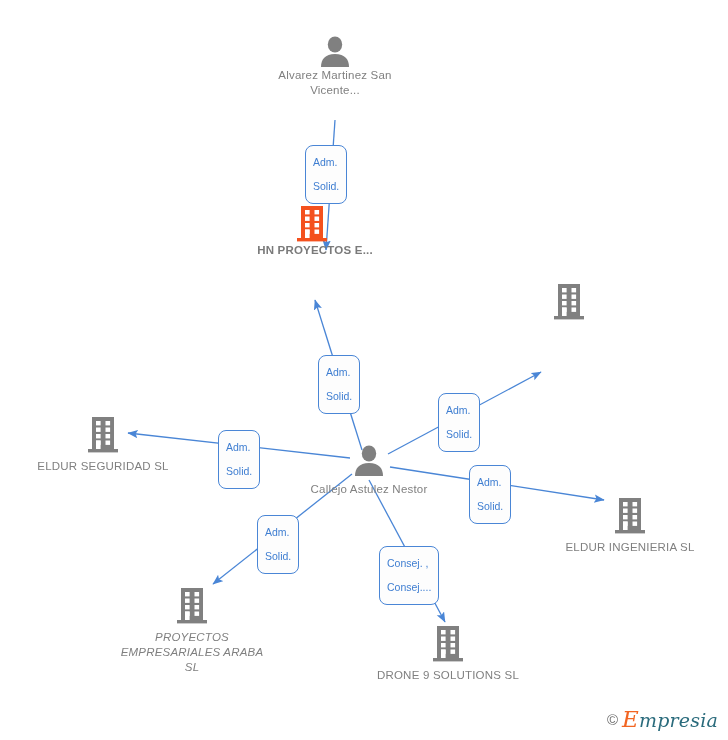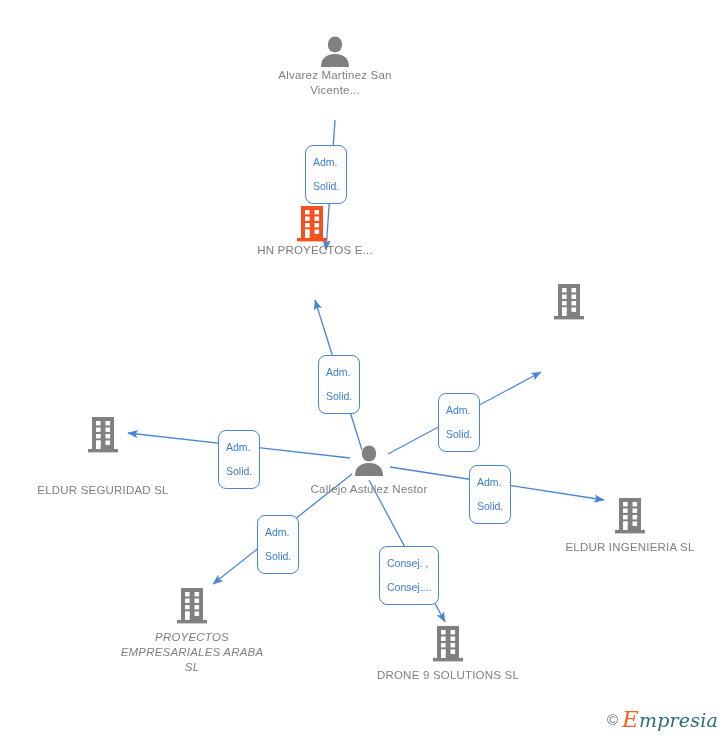--- a/index.html
+++ b/index.html
@@ -38,21 +38,21 @@
     align-items: center;
   }
   .node-label {
     font-size: 11.5px;
     line-height: 15px;
     color: #808080;
     letter-spacing: 0.2px;
     white-space: pre-line;
   }
   .node-label.bold {
-    font-weight: normal;
+    font-weight: bold;
     color: #7a7a7a;
     margin-left: 6px;
   }
   .node.label-top .node-label { order: 0; margin-bottom: 5px; }
   .node.label-top .node-icon  { order: 1; }
   .node.label-bottom .node-icon  { order: 0; }
   .node.label-bottom .node-label { order: 1; margin-top: 5px; }
 
   .node-icon {
     width: 36px;
@@ -161,21 +161,21 @@
             <rect x="20.5" y="11.5" width="4.6" height="4.4" fill="#ffffff"></rect>
             <rect x="11" y="18" width="4.6" height="4.4" fill="#ffffff"></rect>
             <rect x="20.5" y="18" width="4.6" height="4.4" fill="#ffffff"></rect>
             <rect x="11" y="24.5" width="4.6" height="4.4" fill="#ffffff"></rect>
             <rect x="20.5" y="24.5" width="4.6" height="4.4" fill="#ffffff"></rect>
             <rect x="11" y="24.5" width="4.6" height="8.5" fill="#ffffff"></rect>
             <rect x="3" y="33" width="30" height="3.4" fill="#808080"></rect>
           </svg>
         </span>
       </div>
-      <div class="node label-bottom" style="left: 103px; top: 416px; gap: 24px;">
+      <div class="node label-bottom" style="left: 103px; top: 416px;">
         <span class="node-icon-wrap">
           <svg viewBox="0 0 36 38" class="node-icon">
             <path d="M7 1 H29 V33 H7 Z" fill="#808080"></path>
             <rect x="11" y="5" width="4.6" height="4.4" fill="#ffffff"></rect>
             <rect x="20.5" y="5" width="4.6" height="4.4" fill="#ffffff"></rect>
             <rect x="11" y="11.5" width="4.6" height="4.4" fill="#ffffff"></rect>
             <rect x="20.5" y="11.5" width="4.6" height="4.4" fill="#ffffff"></rect>
             <rect x="11" y="18" width="4.6" height="4.4" fill="#ffffff"></rect>
             <rect x="20.5" y="18" width="4.6" height="4.4" fill="#ffffff"></rect>
             <rect x="11" y="24.5" width="4.6" height="4.4" fill="#ffffff"></rect>

